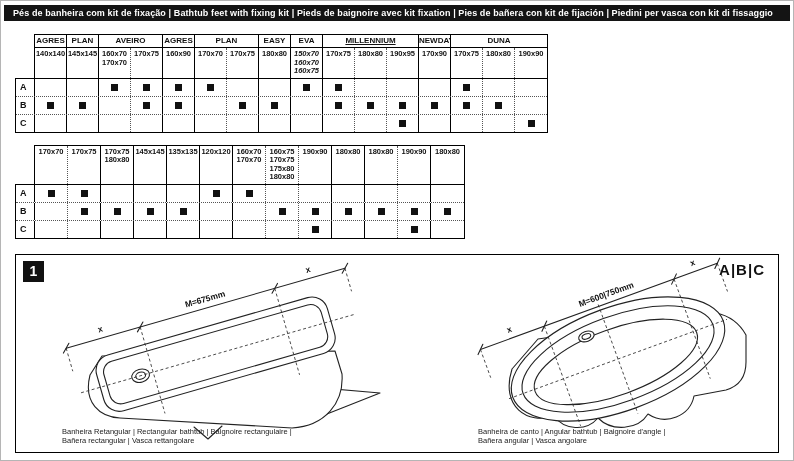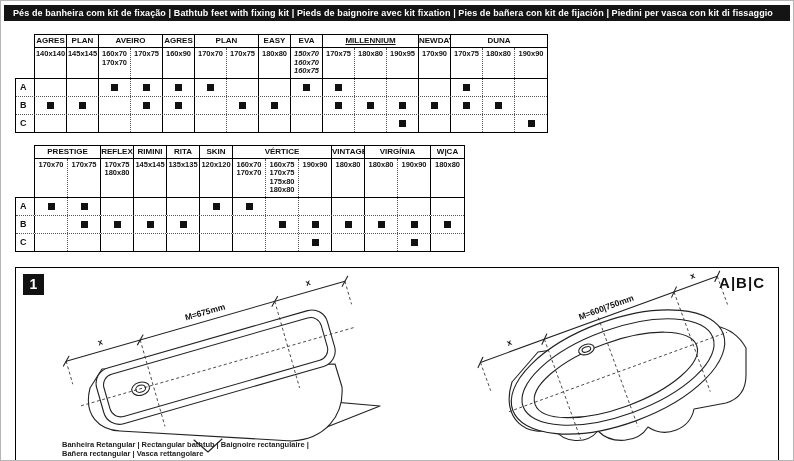--- a/index.html
+++ b/index.html
@@ -45,21 +45,21 @@
     border:1.5px solid #000; background:#fff; }
   .fig-num { position:absolute; left:7px; top:6px; width:21px; height:21px;
     background:#111; color:#fff; font-size:14px; font-weight:bold;
     display:flex; align-items:center; justify-content:center; }
   .abc { position:absolute; right:13px; top:6px; font-size:15px; font-weight:bold;
     letter-spacing:1px; }
   figure { position:absolute; top:4px; }
   figure.left-fig { left:26px; width:352px; }
   figure.right-fig { left:452px; width:300px; }
   figure svg { display:block; overflow:visible; }
-  figcaption { font-size:7.5px; font-weight:bold; line-height:9.5px;
+  figcaption { font-size:7.5px; font-weight:normal; line-height:9.5px;
     white-space:pre-line; color:#222; margin-top:2px; }
   figure.left-fig figcaption { margin-left:20px; }
   figure.right-fig figcaption { margin-left:10px; }
 
   .ln { fill:none; stroke:#222; stroke-width:1.1; stroke-linejoin:round; stroke-linecap:round; }
   .fillw { fill:#fff; stroke:#222; stroke-width:1.1; stroke-linejoin:round; }
   .dash { fill:none; stroke:#333; stroke-width:.8; stroke-dasharray:3 2.5; }
   .dimtxt { font-family:"Liberation Sans", sans-serif; font-size:8.5px; font-weight:bold; fill:#111; }
 </style>
 </head>
@@ -198,31 +198,20 @@
         </div>
         <div class="cell markcell endbrand" style="width: 32px;"></div>
         <div class="cell markcell" style="width: 32px;"></div>
         <div class="cell markcell" style="width: 32px;"></div>
         <div class="cell markcell endbrand last" style="width: 32px;">
           <div class="sq"></div>
         </div>
       </div>
     </div></div>
 <div id="table-1" class="spec-table"><div class="thead">
-      <div class="trow">
-        <div class="cell brandcell" style="width: 66px;">PRESTIGE</div>
-        <div class="cell brandcell" style="width: 33px;">REFLEX</div>
-        <div class="cell brandcell" style="width: 33px;">RIMINI</div>
-        <div class="cell brandcell" style="width: 33px;">RITA</div>
-        <div class="cell brandcell" style="width: 33px;">SKIN</div>
-        <div class="cell brandcell" style="width: 99px;">VÉRTICE</div>
-        <div class="cell brandcell" style="width: 33px;">VINTAGE</div>
-        <div class="cell brandcell" style="width: 66px;">VIRGÍNIA</div>
-        <div class="cell brandcell last" style="width: 33px;">W|CA</div>
-      </div>
       <div class="trow">
         <div class="cell sizecell" style="width: 33px;">170x70</div>
         <div class="cell sizecell endbrand" style="width: 33px;">170x75</div>
         <div class="cell sizecell endbrand" style="width: 33px;">170x75
 180x80</div>
         <div class="cell sizecell endbrand" style="width: 33px;">145x145</div>
         <div class="cell sizecell endbrand" style="width: 33px;">135x135</div>
         <div class="cell sizecell endbrand" style="width: 33px;">120x120</div>
         <div class="cell sizecell" style="width: 33px;">160x70
 170x70</div>
@@ -374,14 +363,16 @@
         <line class="ln" x1="24" y1="44" x2="276" y2="44"></line>
         <line class="ln" x1="20" y1="48" x2="28" y2="40"></line>
         <line class="ln" x1="88" y1="48" x2="96" y2="40"></line>
         <line class="ln" x1="226" y1="48" x2="234" y2="40"></line>
         <line class="ln" x1="272" y1="48" x2="280" y2="40"></line>
         <text class="dimtxt" x="58" y="38" text-anchor="middle">x</text>
         <text class="dimtxt" x="161" y="38" text-anchor="middle">M=600|750mm</text>
         <text class="dimtxt" x="253" y="38" text-anchor="middle">x</text>
       </g>
     </svg>
+    <figcaption>Banheira de canto | Angular bathtub | Baignoire d'angle |
+Bañera angular | Vasca angolare</figcaption>
   </figure>
 </section>
 
 </body></html>

